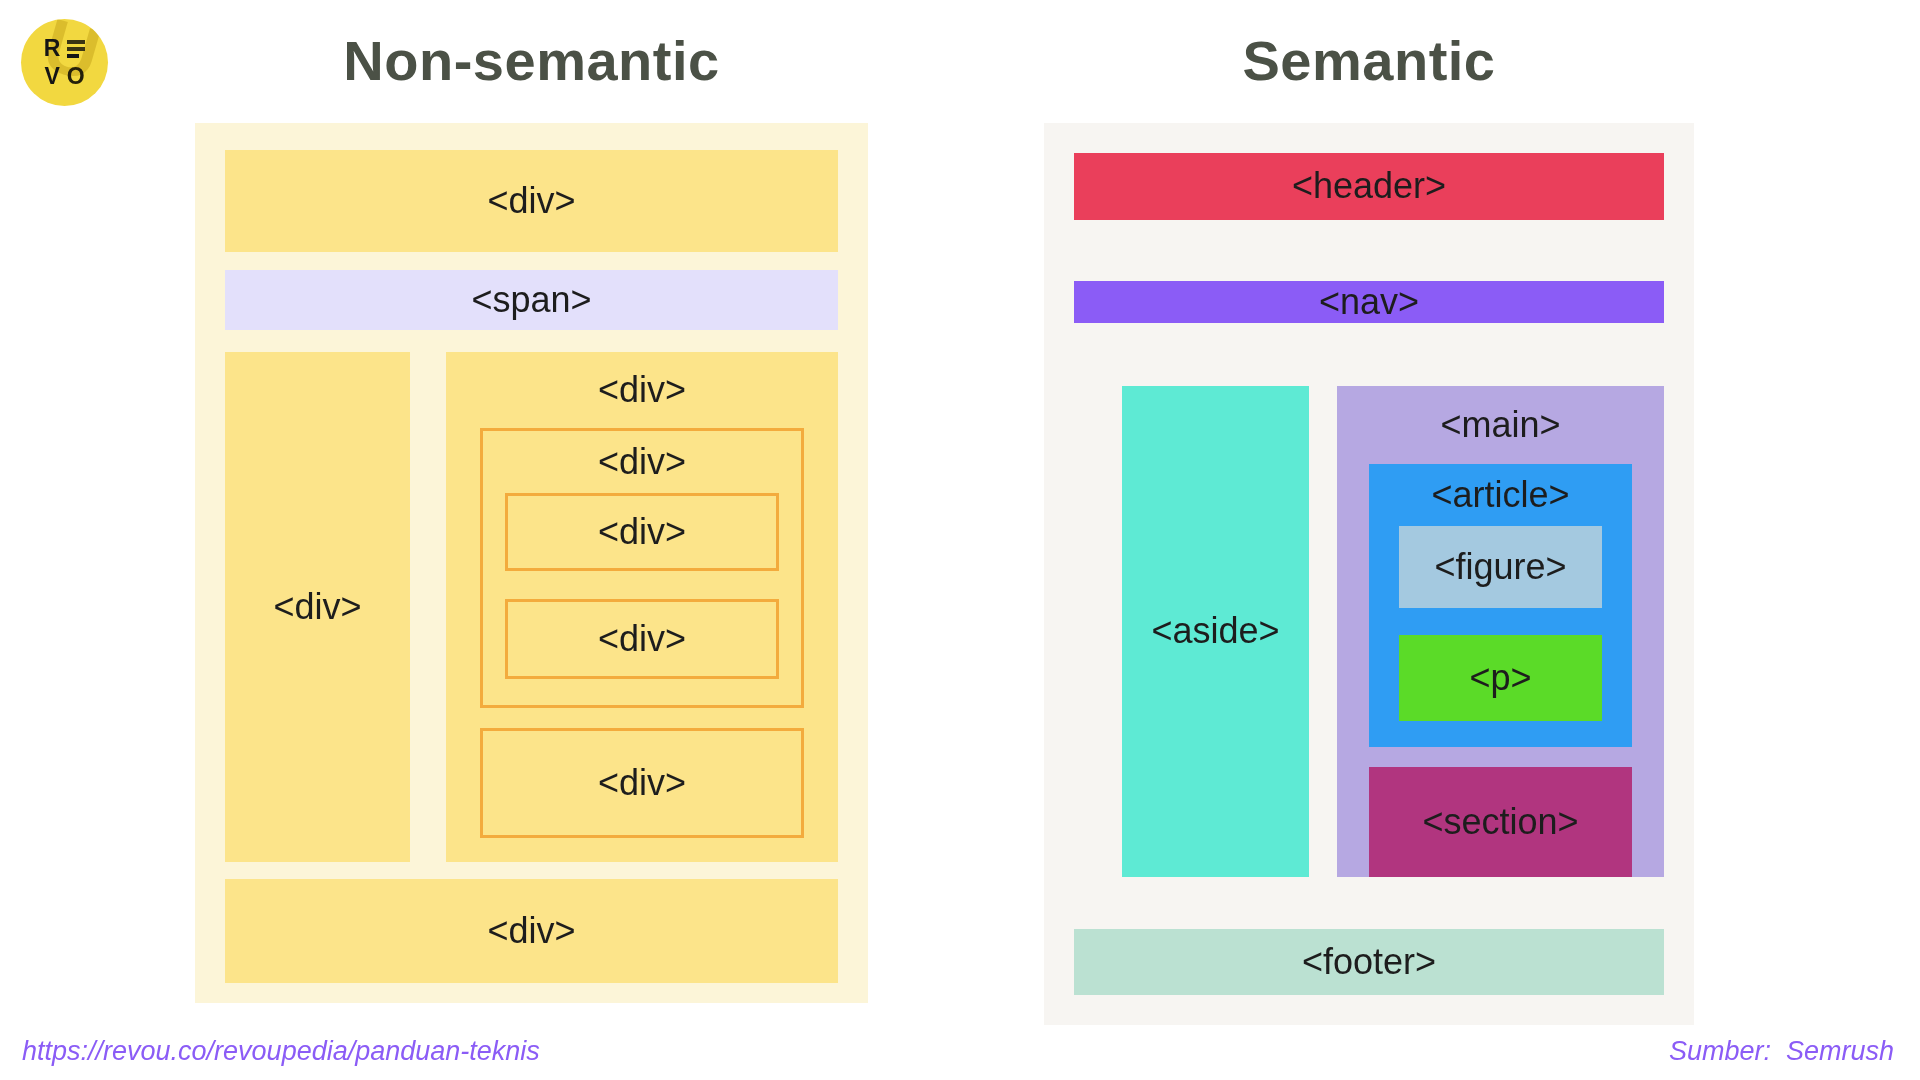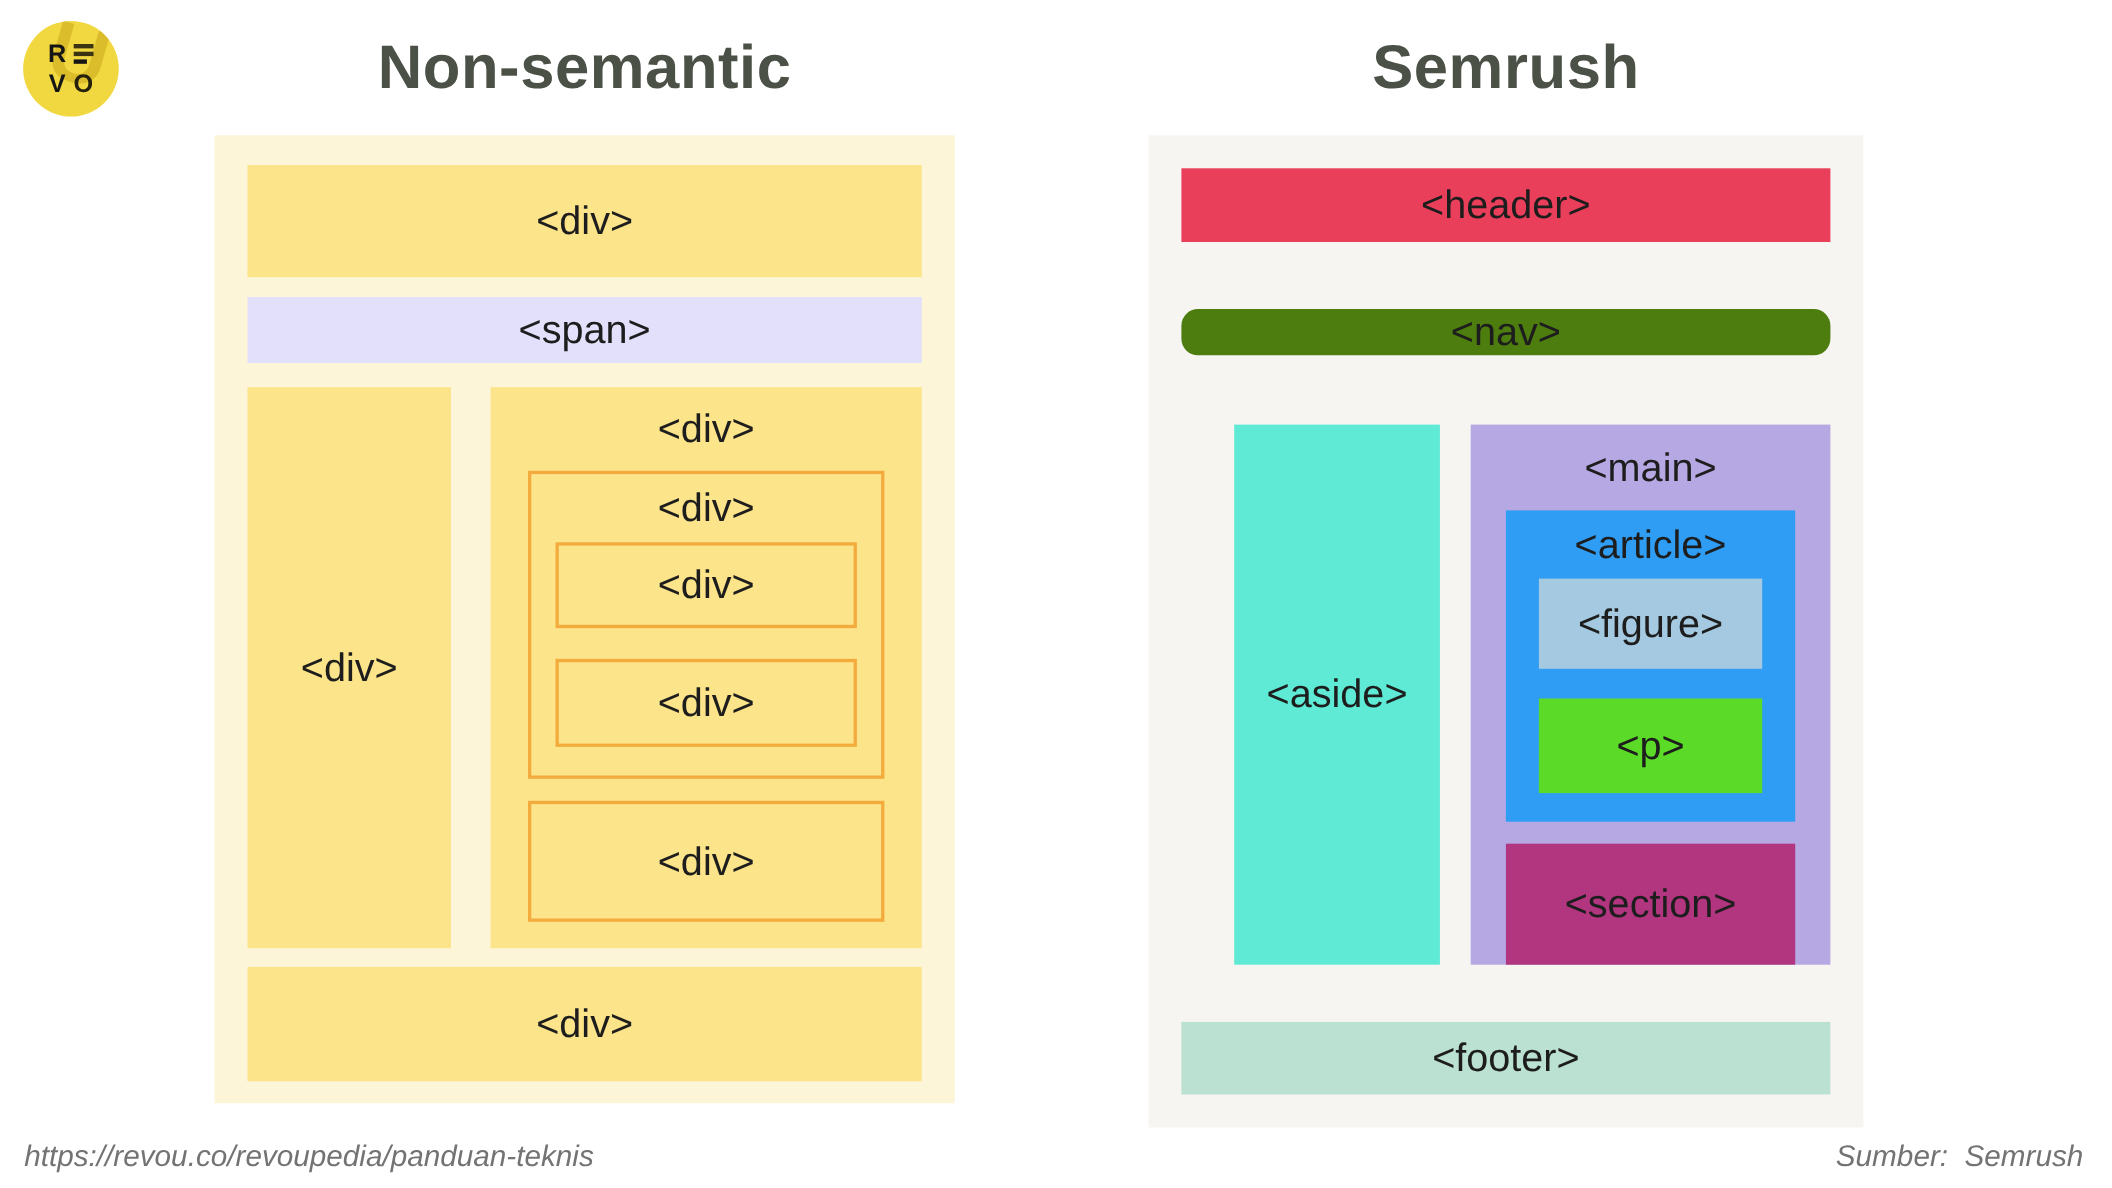--- a/index.html
+++ b/index.html
@@ -61,21 +61,21 @@
   .main-box{flex:1;margin-left:28px;display:flex;flex-direction:column;}
   .main-label{height:78px;flex:none;}
   .article-box{margin:0 32px;display:flex;flex-direction:column;padding:0 30px 26px;box-sizing:border-box;}
   .article-label{height:62px;flex:none;}
   .figure-box{height:82px;flex:none;}
   .p-box{height:86px;margin-top:27px;flex:none;}
   .section-box{margin:20px 32px 0;height:110px;flex:none;}
   .footer-bar{margin-top:12px;height:102px;}
 
   
-  .caption{position:absolute;top:1036px;font-size:27px;font-style:italic;color:#737373;white-space:pre;}
+  .caption{position:absolute;top:1036px;font-size:27px;font-style:italic;color:#8b5cf6;white-space:pre;}
   .caption-left{left:22px;}
   .caption-right{right:26px;}
 </style>
 </head>
 <body>
 
 <div class="canvas">
 
   <div class="logo" style="background-color: rgb(242, 216, 64);">
     <div class="logo-u">U</div>
@@ -87,21 +87,21 @@
           <i></i>
         </span>
     </div>
     <div class="logo-row">
       <span>V</span>
       <span class="logo-o">O</span>
     </div>
   </div>
 
   <div class="title title-left">Non-semantic</div>
-  <div class="title title-right">Semrush</div>
+  <div class="title title-right">Semantic</div>
 
   <div class="panel left-panel" style="background-color: rgb(252, 245, 216); justify-content: center;">
     <div class="bar top-bar" style="background-color: rgb(252, 228, 138);">&lt;div&gt;</div>
     <div class="bar span-bar" style="background-color: rgb(227, 224, 251);">&lt;span&gt;</div>
     <div class="midrow">
       <div class="bar sidebar" style="background-color: rgb(252, 228, 138);">&lt;div&gt;</div>
       <div class="rightcol" style="background-color: rgb(252, 228, 138);">
         <div class="lbl content-label">&lt;div&gt;</div>
         <div class="nest-a" style="border-color: rgb(243, 171, 61);">
           <div class="lbl nest-a-label">&lt;div&gt;</div>
@@ -109,21 +109,21 @@
           <div class="lbl nest-b nest-b2" style="border-color: rgb(243, 171, 61);">&lt;div&gt;</div>
         </div>
         <div class="lbl nest-c" style="border-color: rgb(243, 171, 61);">&lt;div&gt;</div>
       </div>
     </div>
     <div class="bar bottom-bar" style="background-color: rgb(252, 228, 138);">&lt;div&gt;</div>
   </div>
 
   <div class="panel right-panel" style="background-color: rgb(247, 245, 242); gap: 40px;">
     <div class="bar header-bar" style="background-color: rgb(234, 63, 91);">&lt;header&gt;</div>
-    <div class="bar nav-bar" style="background-color: #4d7c0f; border-radius: 15px;">&lt;nav&gt;</div>
+    <div class="bar nav-bar" style="background-color: #8b5cf6;">&lt;nav&gt;</div>
     <div class="midrow2">
       <div class="bar aside-box" style="background-color: #5eead4; margin-left: 48px;">&lt;aside&gt;</div>
       <div class="main-box" style="background-color: rgb(182, 168, 226);">
         <div class="lbl main-label">&lt;main&gt;</div>
         <div class="article-box" style="background-color: rgb(47, 157, 243);">
           <div class="lbl article-label">&lt;article&gt;</div>
           <div class="lbl figure-box" style="background-color: rgb(164, 201, 224);">&lt;figure&gt;</div>
           <div class="lbl p-box" style="background-color: rgb(91, 219, 40);">&lt;p&gt;</div>
         </div>
         <div class="lbl section-box" style="background-color: rgb(177, 53, 127);">&lt;section&gt;</div>

